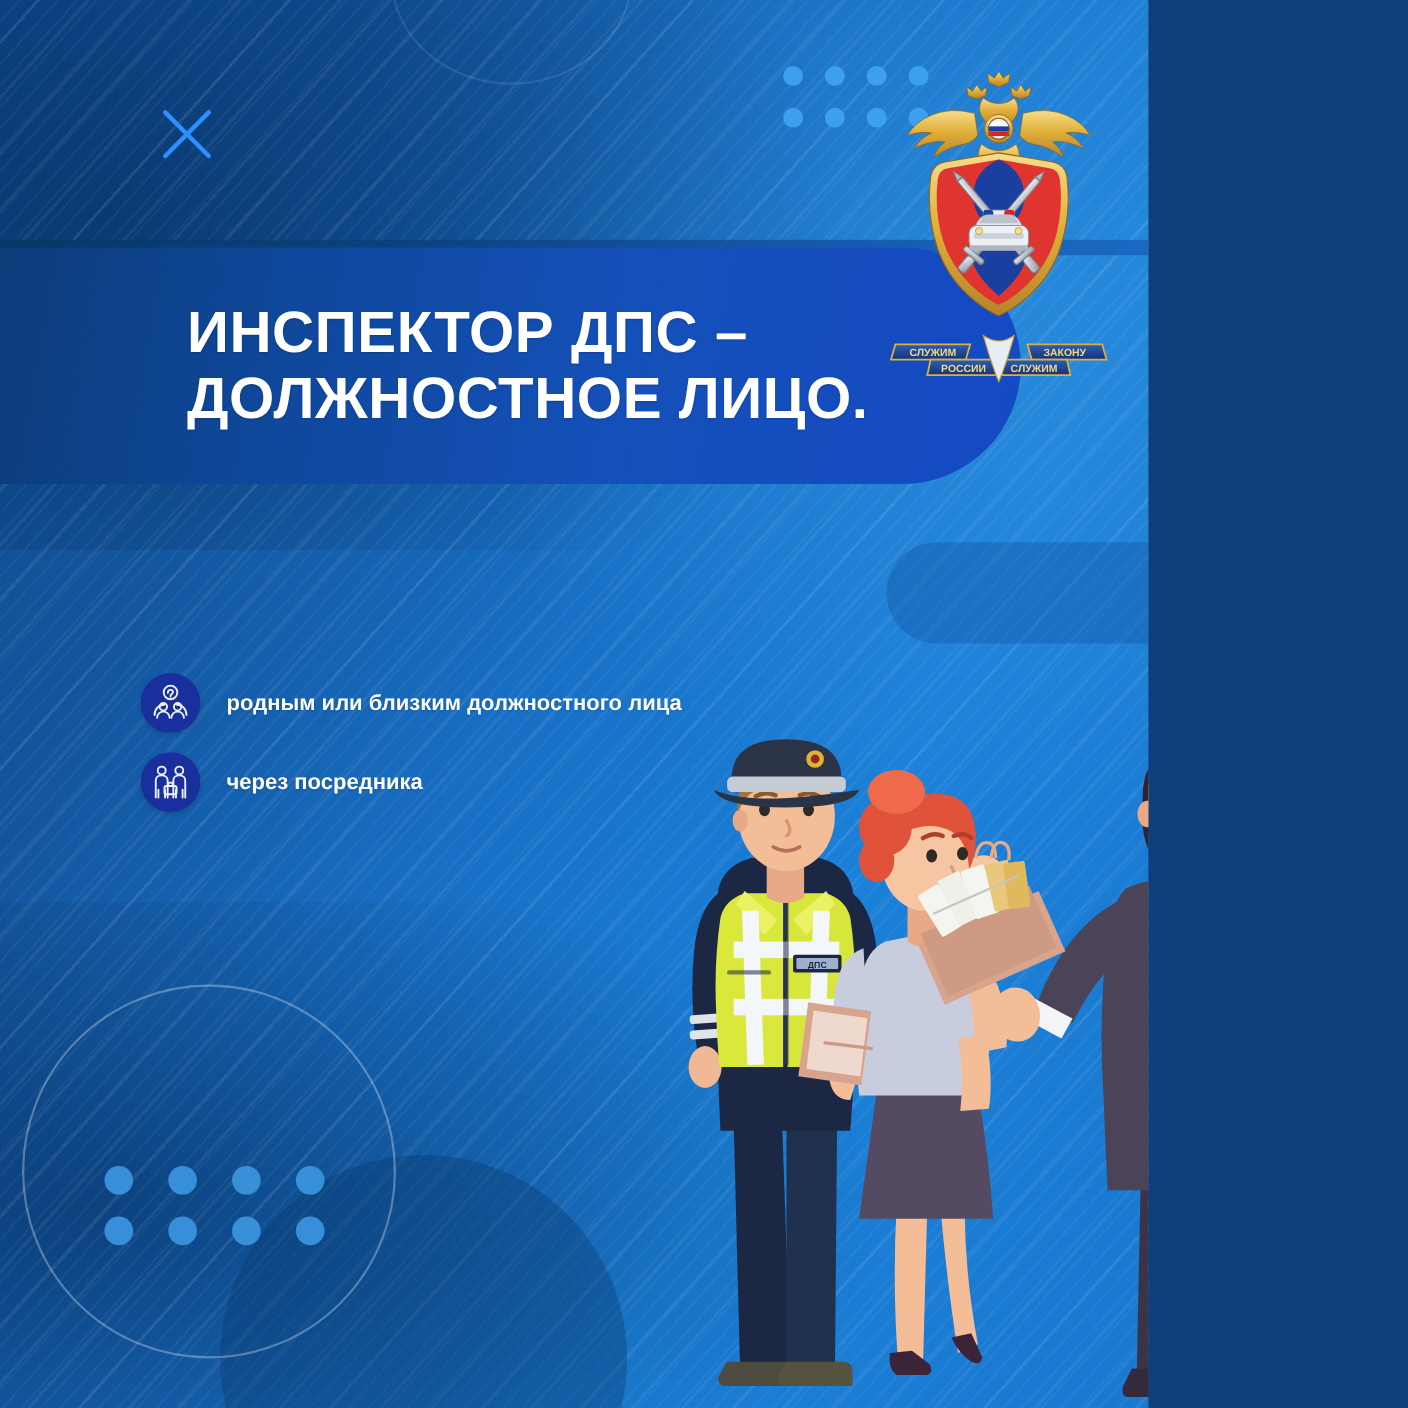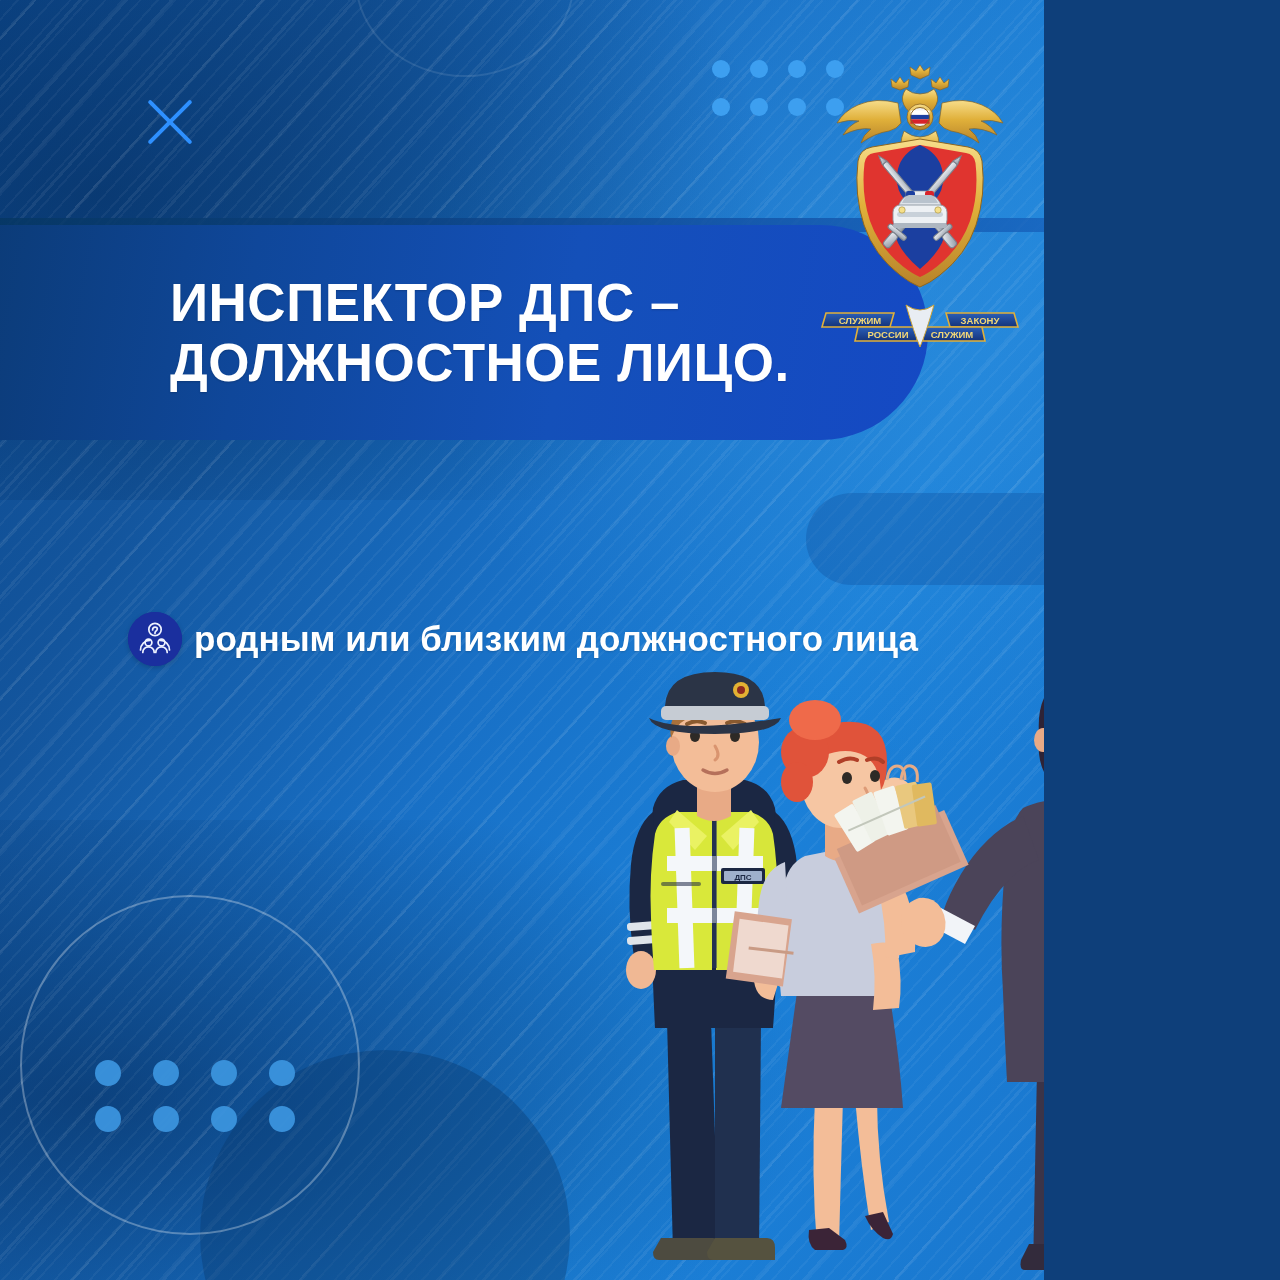--- a/index.html
+++ b/index.html
@@ -113,26 +113,26 @@
   
   .bullets{position:absolute;left:128px;top:612px;margin:0;padding:0;list-style:none;}
   .bullet{display:flex;align-items:center;margin-bottom:18px;}
   .bullet-icon{
     flex:0 0 auto;width:54px;height:54px;border-radius:50%;
     background:#1a2f9e;display:flex;align-items:center;justify-content:center;
     box-shadow:0 2px 5px rgba(0,0,0,.18);
   }
   .bullet-icon svg{display:block;}
   .bullet-label{
-    margin-left:12px;color:#ffffff;font-weight:700;font-size:35px;
+    margin-left:24px;color:#ffffff;font-weight:700;font-size:20px;
     line-height:1.15;white-space:nowrap;text-shadow:0 1px 2px rgba(0,0,0,.16);
   }
 
   
-  .emblem{position:absolute;right:24px;top:55px;width:200px;height:300px;}
+  .emblem{position:absolute;right:36px;top:55px;width:200px;height:300px;}
   .emblem svg{display:block;width:100%;height:100%;}
 
   
   .illustration{position:absolute;left:619px;top:660px;width:690px;height:620px;}
   .illustration svg{display:block;width:100%;height:100%;}
 </style>
 </head>
 <body>
 
 <div class="poster">
@@ -195,20 +195,37 @@
             <path d="M41.5 38c0-5.5-4.3-9.6-9.3-9.6"></path>
             <circle cx="20.5" cy="30.5" r="3.4"></circle>
             <circle cx="33.5" cy="30.5" r="3.4"></circle>
             <path d="M14.8 40.5c0-3.3 2.6-5.6 5.7-5.6s5.7 2.3 5.7 5.6"></path>
             <path d="M27.8 40.5c0-3.3 2.6-5.6 5.7-5.6s5.7 2.3 5.7 5.6"></path>
           </g>
         </svg>
       </span>
       <span class="bullet-label">родным или близким должностного лица</span>
     </li>
+    <li class="bullet">
+      <span class="bullet-icon">
+        <svg viewBox="0 0 54 54" width="54" height="54" aria-hidden="true">
+          <circle cx="27" cy="27" r="27" fill="#1a2f9e"></circle>
+          <g fill="none" stroke="#eef3ff" stroke-width="1.7" stroke-linecap="round" stroke-linejoin="round">
+            <circle cx="19" cy="16.5" r="3.6"></circle>
+            <circle cx="35" cy="16.5" r="3.6"></circle>
+            <path d="M13.6 41V25.5c0-2.7 2.2-4.6 5.4-4.6s5.4 1.9 5.4 4.6V41"></path>
+            <path d="M29.6 41V25.5c0-2.7 2.2-4.6 5.4-4.6s5.4 1.9 5.4 4.6V41"></path>
+            <path d="M16 41v-7M22 41v-7M32 41v-7M38 41v-7"></path>
+            <rect x="21.5" y="30.5" width="11" height="7.5" rx="1.6"></rect>
+            <path d="M25 30.5v-1.6c0-.8.7-1.4 1.5-1.4h1c.8 0 1.5.6 1.5 1.4v1.6"></path>
+          </g>
+        </svg>
+      </span>
+      <span class="bullet-label">через посредника</span>
+    </li>
   </ul>
 
   <div class="emblem">
     <svg viewBox="0 0 200 300" aria-hidden="true">
       <defs>
         <linearGradient id="goldG" x1="0" y1="0" x2="0" y2="1">
           <stop offset="0%" stop-color="#f7dd8a"></stop>
           <stop offset="45%" stop-color="#e0b03a"></stop>
           <stop offset="100%" stop-color="#b7832a"></stop>
         </linearGradient>

